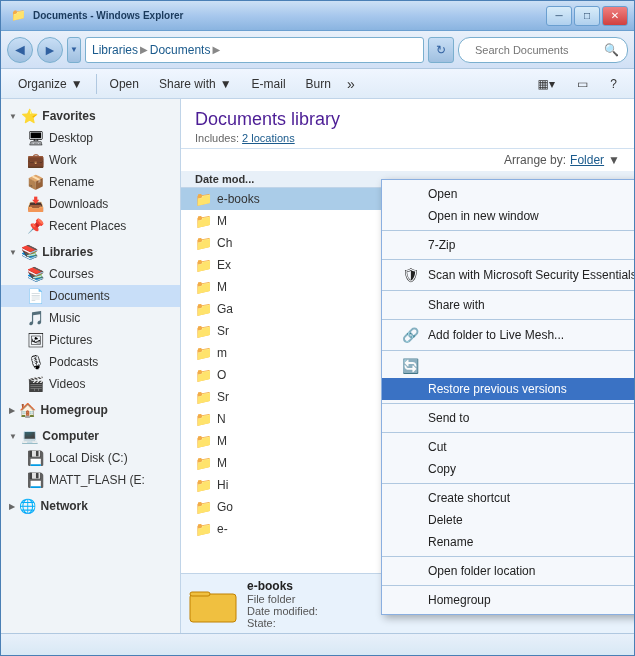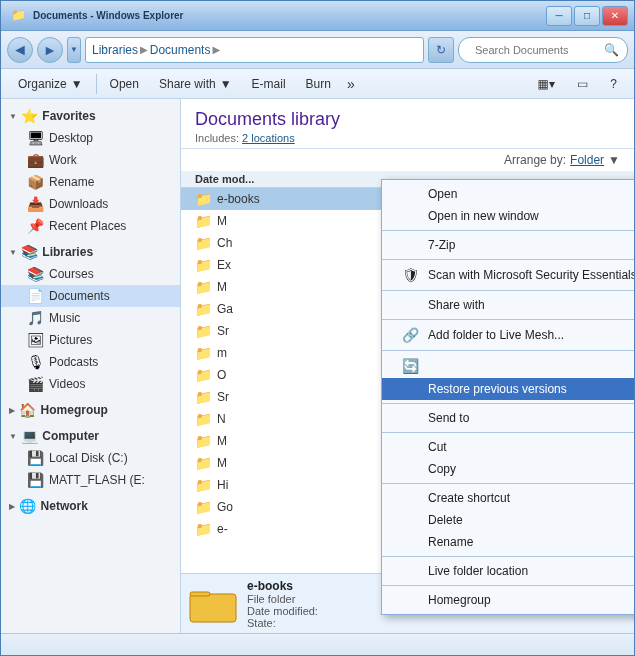--- a/index.html
+++ b/index.html
@@ -929,21 +929,21 @@
     <div class="ctx-item-left">
       <span class="item-icon"></span>
       <span>Rename</span>
     </div>
 
   </div>
           <div class="ctx-sep"></div>
           <div class="ctx-item">
     <div class="ctx-item-left">
       <span class="item-icon"></span>
-      <span>Live folder location</span>
+      <span>Open folder location</span>
     </div>
 
   </div>
           <div class="ctx-sep"></div>
           <div class="ctx-item">
     <div class="ctx-item-left">
       <span class="item-icon"></span>
       <span>Homegroup</span>
     </div>
 

